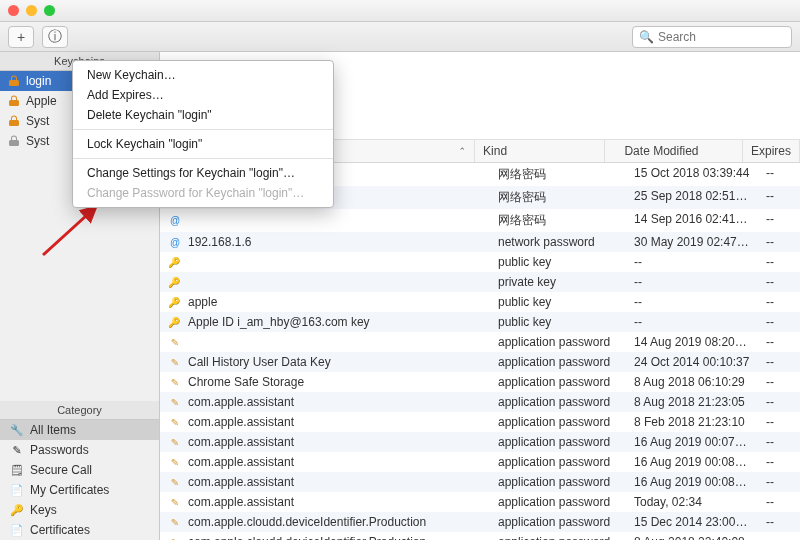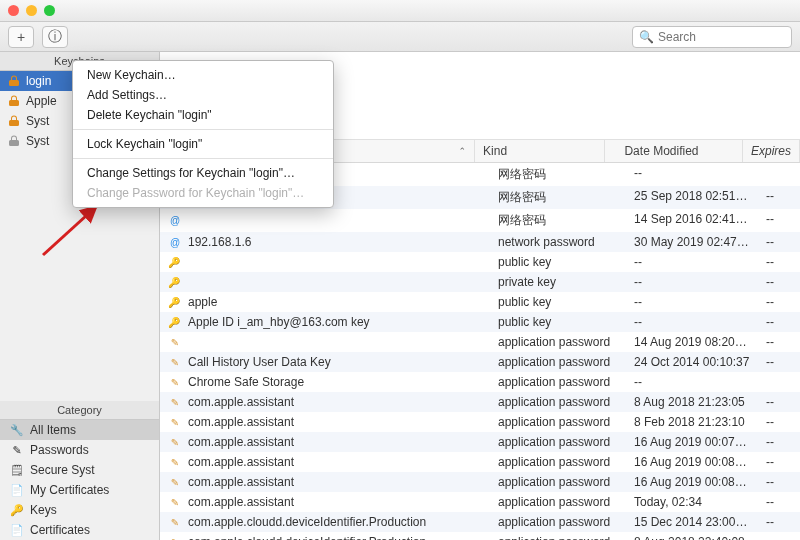--- a/index.html
+++ b/index.html
@@ -26,21 +26,21 @@
 .cat-item { display: flex; align-items: center; gap: 6px; padding: 3px 10px; color: #333; }
 .cat-item.selected { background: #d0d0d0; }
 .cat-icon { width: 14px; height: 14px; display: inline-flex; align-items: center; justify-content: center; font-size: 11px; }
 .content { flex: 1; display: flex; flex-direction: column; overflow: hidden; }
 .detail { display: flex; gap: 14px; padding: 10px 14px; border-bottom: 1px solid #e0e0e0; }
 .big-icon { width: 44px; height: 44px; border-radius: 50%; background: #2b8eea; display: flex; align-items: center; justify-content: center; color: #fff; font-size: 24px; }
 .detail-text { font-size: 11px; color: #555; }
 .detail-title { font-size: 16px; font-weight: 600; color: #222; margin-bottom: 4px; }
 .table-head { display: flex; background: #f7f7f7; border-bottom: 1px solid #d8d8d8; font-size: 11px; color: #444; }
 .th { padding: 4px 8px; border-right: 1px solid #e0e0e0; display: flex; align-items: center; gap: 4px; }
-.col-name { width: 330px; } .col-kind { width: 136px; } .col-date { width: 132px; margin-left: 11px; } .col-exp { flex: 1; font-style: italic; }
+.col-name { width: 330px; } .col-kind { width: 136px; } .col-date { width: 132px; margin-left: 11px; } .col-exp { flex: 1; }
 .rows { overflow-y: auto; flex: 1; }
 .row { display: flex; font-size: 11px; color: #333; }
 .row:nth-child(even) { background: #f3f6fb; }
 .td { padding: 3px 8px; overflow: hidden; white-space: nowrap; text-overflow: ellipsis; }
 .td.name { width: 330px; display: flex; align-items: center; gap: 6px; }
 .td.kind { width: 136px; } .td.date { width: 132px; } .td.exp { flex: 1; }
 .row-icon { width: 14px; height: 14px; display: inline-flex; align-items: center; justify-content: center; font-size: 10px; }
 .ctx-menu { position: absolute; left: 60px; top: 60px; width: 262px; background: #fff; border: 1px solid #b8b8b8; border-radius: 4px; box-shadow: 0 6px 20px rgba(0,0,0,0.25); padding: 4px 0; z-index: 100; margin-left: 12px; }
 .ctx-item { padding: 3px 14px; font-size: 12px; color: #222; }
 .ctx-item.disabled { color: #b0b0b0; }
@@ -104,21 +104,21 @@
         <div class="cat-item selected">
           <span class="cat-icon">🔧</span>
           <span>All Items</span>
         </div>
         <div class="cat-item">
           <span class="cat-icon">✎</span>
           <span>Passwords</span>
         </div>
         <div class="cat-item">
           <span class="cat-icon">🗒</span>
-          <span>Secure Syst</span>
+          <span>Secure Call</span>
         </div>
         <div class="cat-item">
           <span class="cat-icon">📄</span>
           <span>My Certificates</span>
         </div>
         <div class="cat-item">
           <span class="cat-icon">🔑</span>
           <span>Keys</span>
         </div>
         <div class="cat-item">
@@ -147,20 +147,21 @@
       <div class="th col-date">Date Modified</div>
       <div class="th col-exp">Expires</div>
     </div>
     <div class="rows" id="rows">
         <div class="row">
           <div class="td name">
             <span class="row-icon" style="color:#2b8eea">@</span>
             <span></span>
           </div>
           <div class="td kind">网络密码</div>
+          <div class="td date">15 Oct 2018 03:39:44</div>
           <div class="td exp">--</div>
         </div>
         <div class="row">
           <div class="td name">
             <span class="row-icon" style="color:#2b8eea">@</span>
             <span></span>
           </div>
           <div class="td kind">网络密码</div>
           <div class="td date">25 Sep 2018 02:51:10</div>
           <div class="td exp">--</div>
@@ -235,20 +236,21 @@
           <div class="td kind">application password</div>
           <div class="td date">24 Oct 2014 00:10:37</div>
           <div class="td exp">--</div>
         </div>
         <div class="row">
           <div class="td name">
             <span class="row-icon" style="color:#d89a3a">✎</span>
             <span>Chrome Safe Storage</span>
           </div>
           <div class="td kind">application password</div>
+          <div class="td date">8 Aug 2018 06:10:29</div>
           <div class="td exp">--</div>
         </div>
         <div class="row">
           <div class="td name">
             <span class="row-icon" style="color:#d89a3a">✎</span>
             <span>com.apple.assistant</span>
           </div>
           <div class="td kind">application password</div>
           <div class="td date">8 Aug 2018 21:23:05</div>
           <div class="td exp">--</div>
@@ -324,20 +326,20 @@
   <defs>
       <marker id="ah" markerWidth="8" markerHeight="8" refX="6" refY="3" orient="auto">
         <path d="M0,0 L6,3 L0,6 Z" fill="#d62020"></path>
       </marker>
     </defs>
   <line x1="5" y1="55" x2="60" y2="5" stroke="#d62020" stroke-width="3" marker-end="url(#ah)"></line>
 </svg>
 
 <div class="ctx-menu" id="ctx">
     <div class="ctx-item">New Keychain…</div>
-    <div class="ctx-item">Add Settings…</div>
+    <div class="ctx-item">Add Expires…</div>
     <div class="ctx-item">Delete Keychain "login"</div>
     <div class="ctx-sep"></div>
     <div class="ctx-item">Lock Keychain "login"</div>
     <div class="ctx-sep"></div>
     <div class="ctx-item">Change Settings for Keychain "login"…</div>
     <div class="ctx-item disabled">Change Password for Keychain "login"…</div>
   </div>
 
 </body></html>

